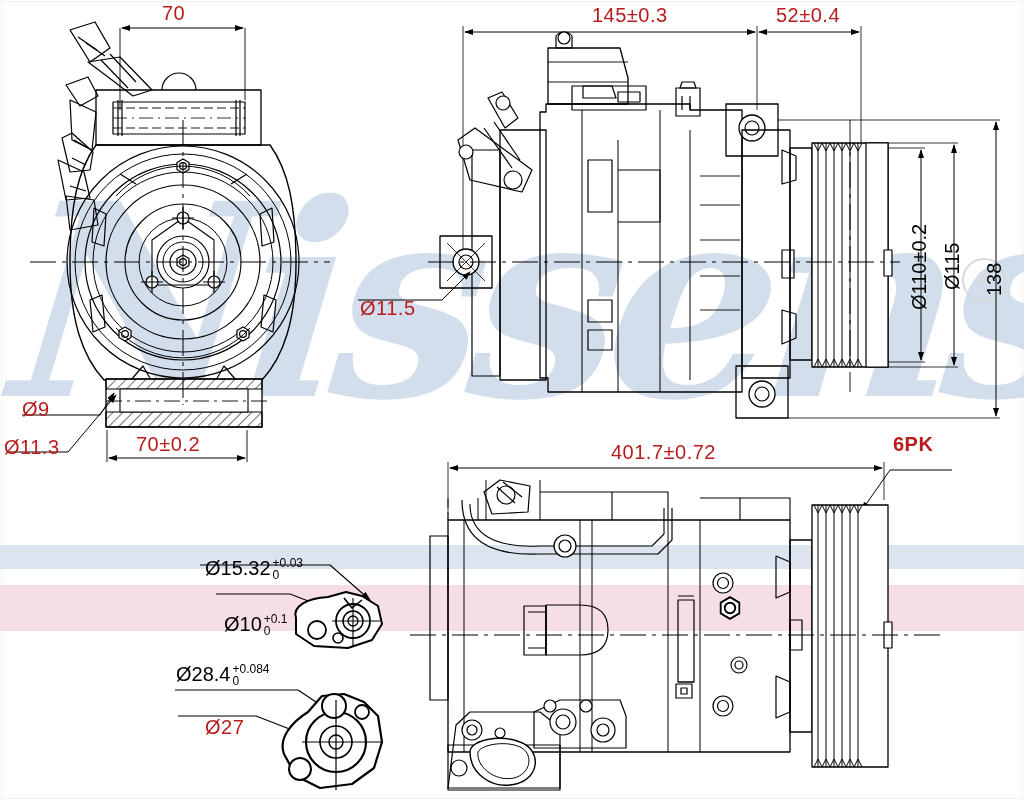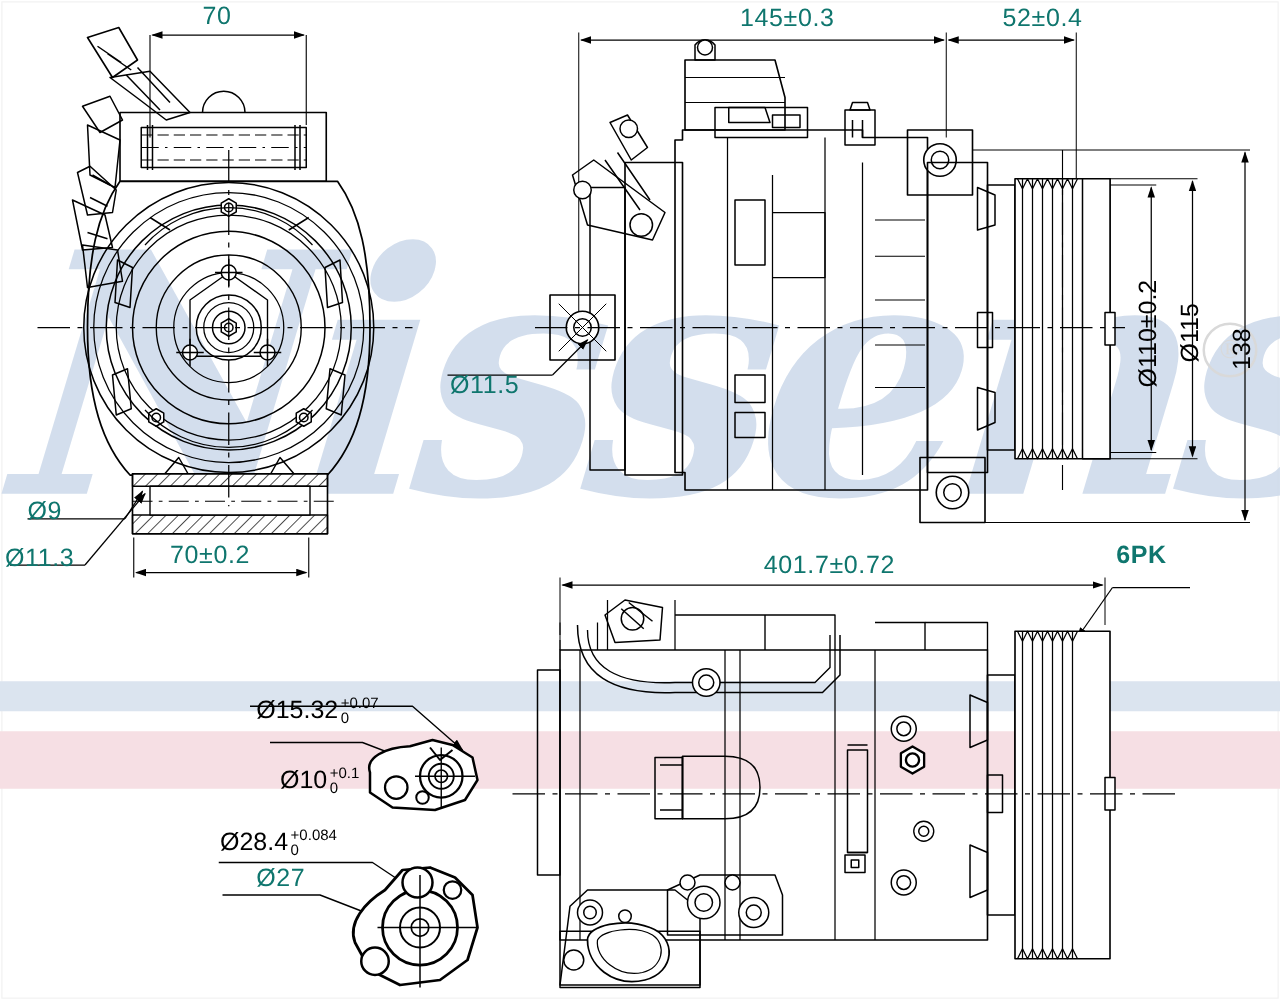--- a/index.html
+++ b/index.html
@@ -29,21 +29,21 @@
       font-family:"Liberation Serif",serif;}
 
   
   #page-border{position:absolute;left:1px;top:1px;width:1020px;height:796px;
                border:1px solid #f2f2f2;z-index:0;}
 
   
   #art{position:absolute;left:0;top:0;z-index:5;}
 
   
-  .dim{position:absolute;z-index:6;color:#0f766e;
+  .dim{position:absolute;z-index:6;color:#b91c1c;
        font-family:"Liberation Sans","DejaVu Sans",sans-serif;
        font-size:20px;letter-spacing:.5px;white-space:nowrap;}
   .fr{position:absolute;z-index:6;white-space:nowrap;color:#000;
       font-family:"Liberation Sans","DejaVu Sans",sans-serif;font-size:20px;}
   .stack{display:inline-block;vertical-align:middle;font-size:12px;
          line-height:1.0;text-align:left;margin-left:2px;
          position:relative;top:-1px;}
   .stack .up{display:block;}
   .stack .lo{display:block;}
   .vert{transform:rotate(-90deg);transform-origin:0 0;}
@@ -425,39 +425,39 @@
   <div class="dim" style="left:136px;top:433px;">70±0.2</div>
 
   <div class="dim" style="left:22px;top:398px;">Ø9</div>
 
   <div class="dim" style="left:4px;top:436px;">Ø11.3</div>
 
   <div class="dim" style="left:360px;top:281px;margin-top:16px;">Ø11.5</div>
 
   <div class="dim" style="left:592px;top:4px;">145±0.3</div>
 
-  <div class="dim" style="left:776px;top:4px;margin-left:26px;">52±0.4</div>
+  <div class="dim" style="left:776px;top:4px;">52±0.4</div>
 
   <div class="fr vert" style="left:908px;top:310px;">Ø110±0.2</div>
 
   <div class="fr vert" style="left:941px;top:290px;">Ø115</div>
 
   <div class="fr vert" style="left:983px;top:296px;">138</div>
 
   <div class="dim" style="left:611px;top:441px;">401.7±0.72</div>
 
   <div class="dim" style="left:893px;top:433px;font-weight:bold;">6PK</div>
 
   <div class="fr" style="left:205px;top:557px;">
-    <span>Ø15.32</span><span class="stack"><span class="up">+0.07</span><span class="lo">0</span></span>
+    <span>Ø15.32</span><span class="stack"><span class="up">+0.03</span><span class="lo">0</span></span>
   </div>
 
   <div class="fr" style="left:224px;top:568px;margin-top:45px;">
     <span>Ø10</span><span class="stack"><span class="up">+0.1</span><span class="lo">0</span></span>
   </div>
 
   <div class="fr" style="left:176px;top:663px;">
     <span>Ø28.4</span><span class="stack"><span class="up">+0.084</span><span class="lo">0</span></span>
   </div>
 
-  <div class="dim" style="left:205px;top:692px;">Ø27</div>
+  <div class="dim" style="left:205px;top:716px;">Ø27</div>
 
 </div>
 
 </body></html>

